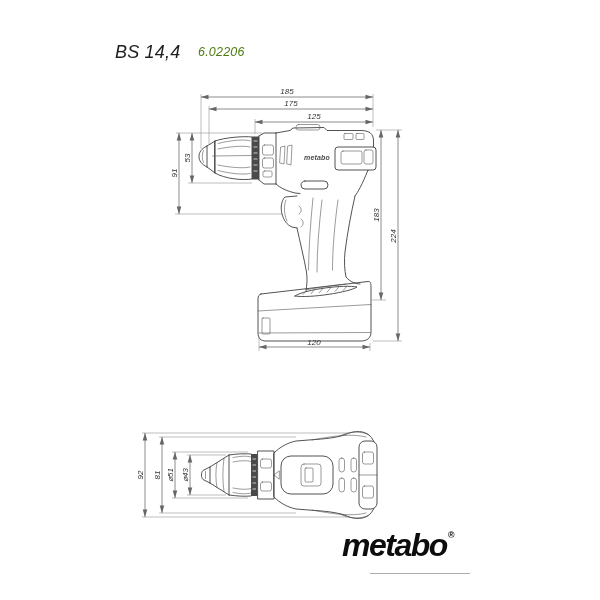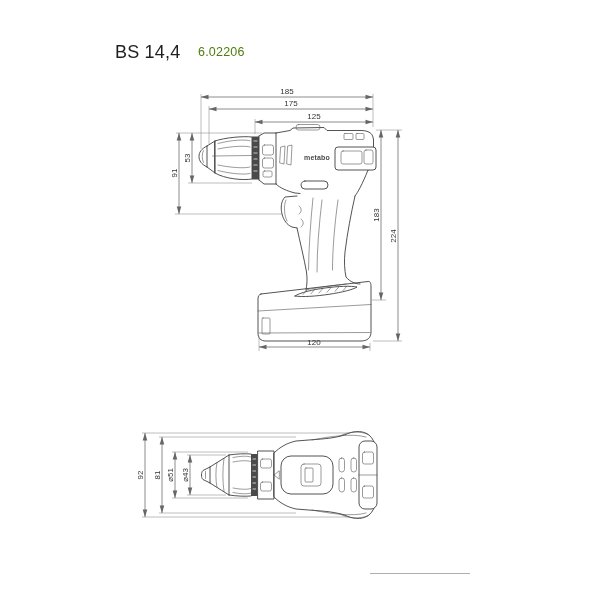--- a/index.html
+++ b/index.html
@@ -1,18 +1,19 @@
 <!DOCTYPE html>
 <html><head>
 <meta charset="utf-8">
 <style>
   html,body{margin:0;padding:0;background:#fff;}
   .page{
     position:relative;width:476px;height:600px;background:#ffffff;overflow:hidden;
     font-family:"Liberation Sans",sans-serif;
+    font-style:italic;
   }
   .hdr-model{
     position:absolute;left:115px;top:42px;font-size:18px;color:#1f1f1f;letter-spacing:.2px;
   }
   .hdr-artnr{
     position:absolute;left:198px;top:45px;font-size:12.5px;color:#4d7c0f;letter-spacing:.2px;
   }
   svg.drawing{position:absolute;left:0;top:0;}
   .outline{stroke:#3f3f3f;stroke-width:.9;fill:none;stroke-linecap:round;stroke-linejoin:round;}
   .thin{stroke:#585858;stroke-width:.6;fill:none;stroke-linecap:round;}
@@ -232,15 +233,16 @@
         <line class="dimline" x1="175" y1="452" x2="175" y2="498" marker-start="url(#ah)" marker-end="url(#ah)"></line>
         <text class="dimtext" transform="rotate(-90 173 475)" x="173" y="475" text-anchor="middle">⌀51</text>
       </g>
       <g>
         <line class="dimline" x1="190" y1="455" x2="190" y2="495" marker-start="url(#ah)" marker-end="url(#ah)"></line>
         <text class="dimtext" transform="rotate(-90 188 475)" x="188" y="475" text-anchor="middle">⌀43</text>
       </g>
     </g>
   </svg>
 
+  <div class="logo"><span>metabo</span><span class="reg">®</span></div>
   <div class="footer-rule"></div>
 
 </div>
 
 </body></html>

